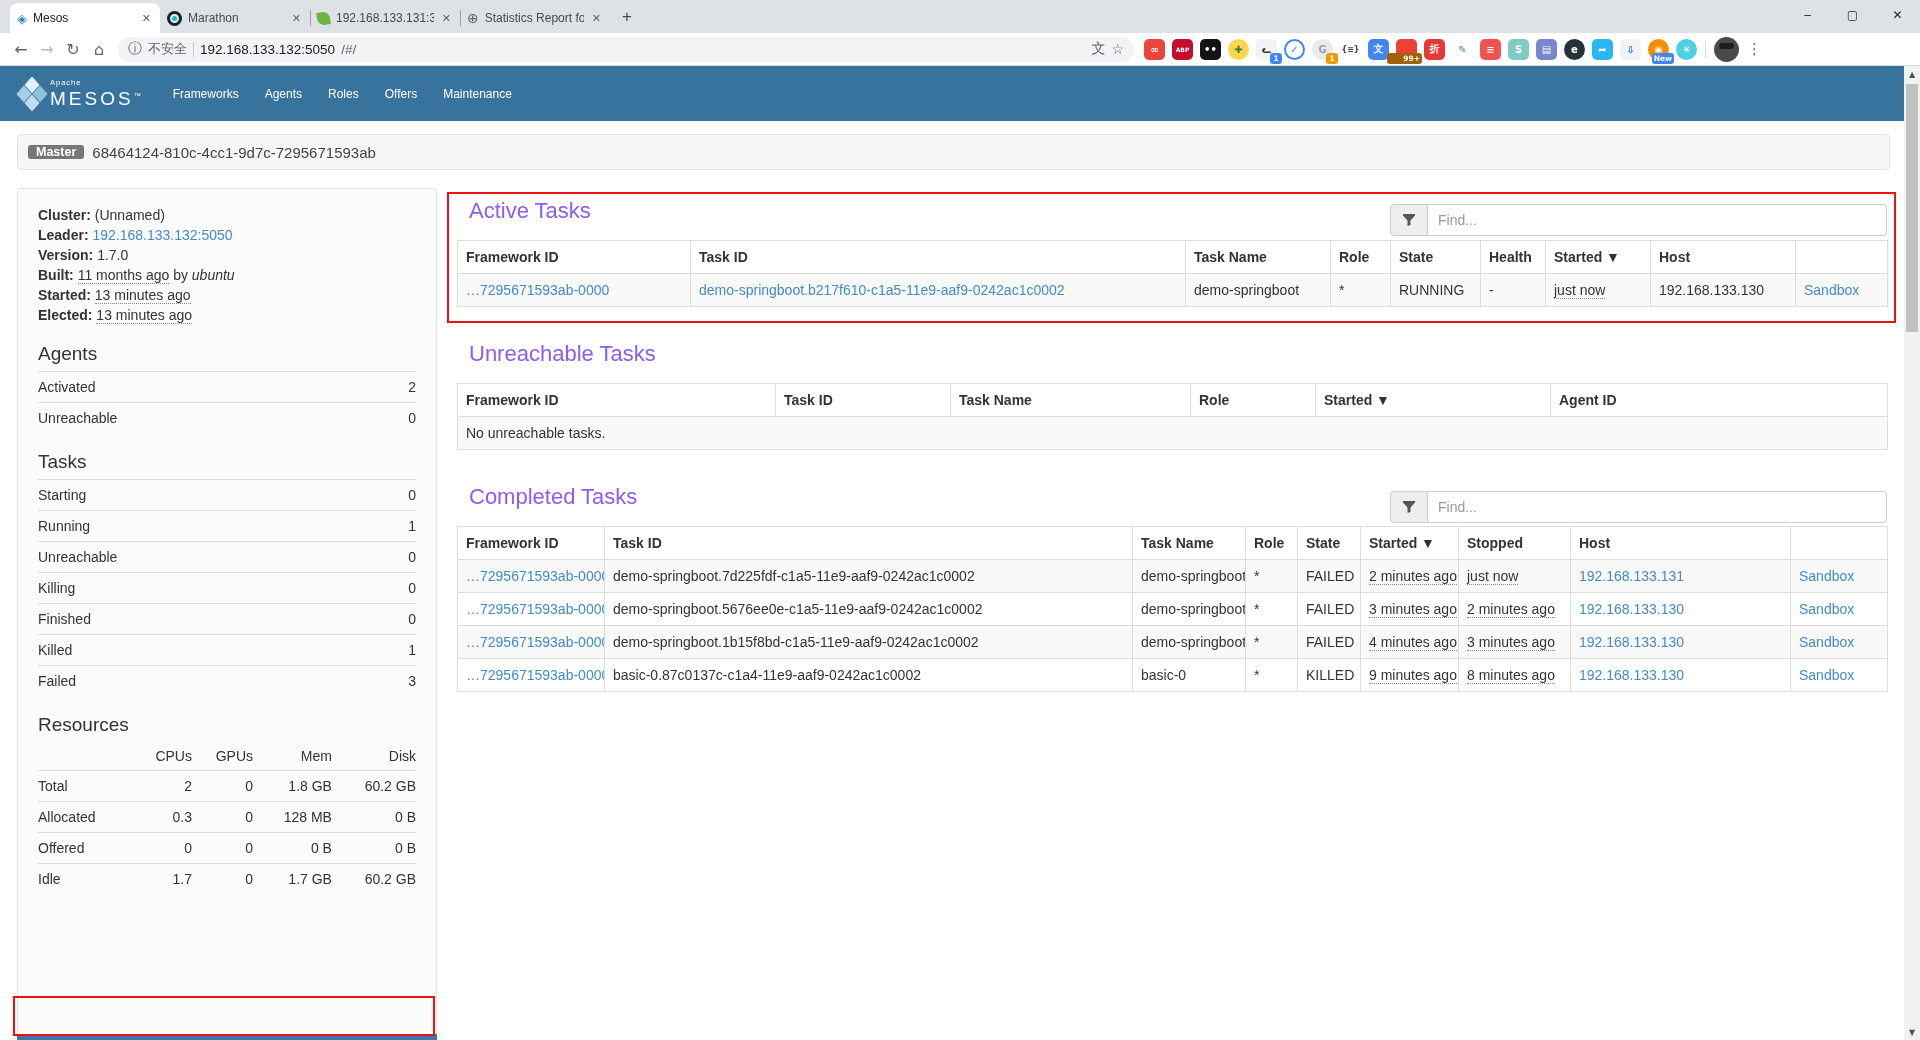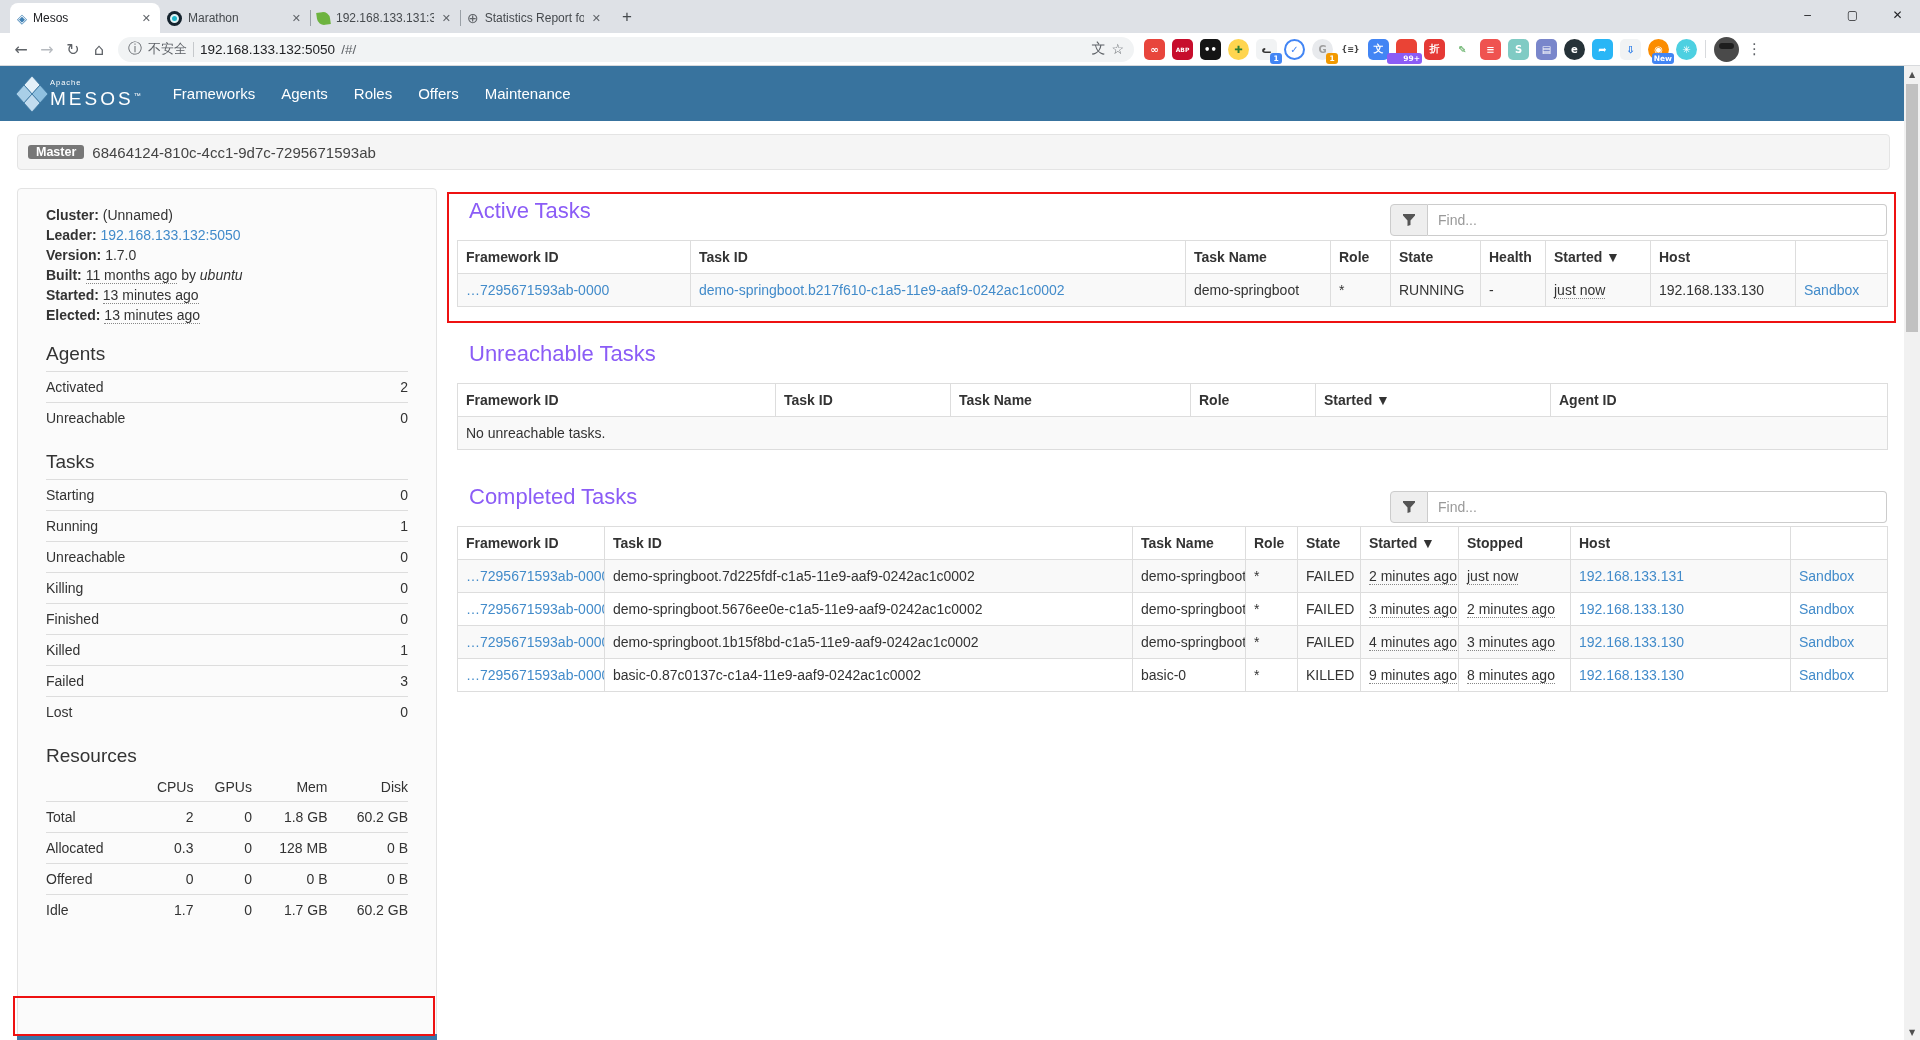--- a/index.html
+++ b/index.html
@@ -50,31 +50,31 @@
 
   
   .mnavbar { position:absolute; top:66px; left:0; width:1904px; height:55px; background:#38739e;
              display:flex; align-items:center; padding-left:14px; }
   .brand { display:flex; align-items:center; margin-right:16px; }
   .brand-text { color:#fff; line-height:1; }
   .brand-apache { font-size:7.5px; letter-spacing:1px; margin-bottom:2px; }
   .brand-mesos { font-size:19px; letter-spacing:3px; font-weight:400; }
   .brand-tm { font-size:7px; vertical-align:super; }
   .mnav { display:flex; align-items:center; }
-  .mnav a { color:#fff; font-size:15px; padding:0 13px; text-decoration:none; }
+  .mnav a { color:#fff; font-size:12px; padding:0 13px; text-decoration:none; }
 
   
   .well { position:absolute; top:134px; left:17px; width:1873px; height:36px; background:#f5f5f5;
           border:1px solid #e4e4e4; border-radius:4px; display:flex; align-items:center; padding-left:10px; gap:8px; }
   .badge-master { background:#777; color:#fff; font-size:12.5px; font-weight:bold; padding:0 8px; border-radius:3px; }
   .master-id { font-size:15px; color:#444; }
 
   
   .sidebar { position:absolute; top:188px; left:17px; width:420px; height:849px; background:#fbfbfb;
-             border:1px solid #e3e3e3; border-radius:4px; padding:16px 28px; font-size:14px; color:#333; }
+             border:1px solid #e3e3e3; border-radius:4px; padding:16px 20px; font-size:14px; color:#333; }
   .info-line { line-height:20px; }
   .lbl { font-weight:bold; }
   .lnk { color:#428bca; text-decoration:none; }
   .dotted { border-bottom:1px dotted #888; }
   .log-line { margin-top:16px; display:flex; align-items:center; gap:8px; }
   .btn-group { display:inline-flex; }
   .btn { background:#fff; border:1px solid #ccc; color:#333; font-size:12.5px; padding:3px 10px;
          font-family:inherit; }
   .btn:first-child { border-radius:3px 0 0 3px; }
   .btn + .btn { border-left:none; border-radius:0 3px 3px 0; }
@@ -199,21 +199,21 @@
         <b class="bdg" style="background: rgb(242, 153, 0);">1</b>
       </span>
     <span class="ext" style="font-size: 8px; background: rgb(255, 255, 255); color: rgb(68, 68, 68);">
         <i>{≡}</i>
       </span>
     <span class="ext" style="background: rgb(66, 133, 244); color: rgb(255, 255, 255);">
         <i>文</i>
       </span>
     <span class="ext" style="background: rgb(234, 67, 53); color: rgb(255, 255, 255);">
         <i></i>
-        <b class="bdg" style="background: #8b5cf6; padding-left: 16px;">99+</b>
+        <b class="bdg" style="background: #a16207; padding-left: 16px;">99+</b>
       </span>
     <span class="ext" style="background: rgb(229, 57, 53); color: rgb(255, 255, 255);">
         <i>折</i>
       </span>
     <span class="ext" style="background: rgb(255, 255, 255); color: rgb(67, 160, 71);">
         <i>✎</i>
       </span>
     <span class="ext" style="background: rgb(239, 83, 80); color: rgb(255, 255, 255);">
         <i>≡</i>
       </span>
@@ -320,24 +320,20 @@
           <td>Finished</td>
           <td class="num">0</td>
         </tr>
     <tr>
           <td>Killed</td>
           <td class="num">1</td>
         </tr>
     <tr>
           <td>Failed</td>
           <td class="num">3</td>
-        </tr>
-    <tr>
-          <td>Lost</td>
-          <td class="num">0</td>
         </tr>
   </tbody>
     </table>
 
   <h4>Resources</h4>
   <table class="res">
     <thead>
         <tr>
       <th class="rl"></th>
       <th>CPUs</th>

